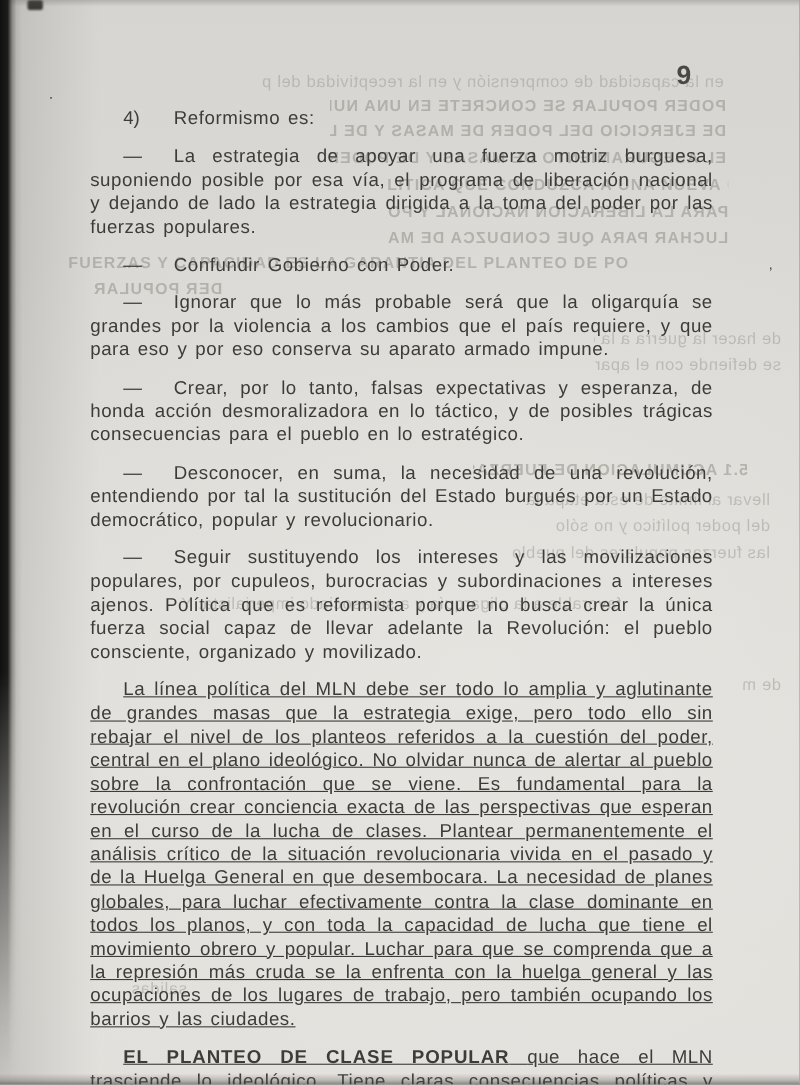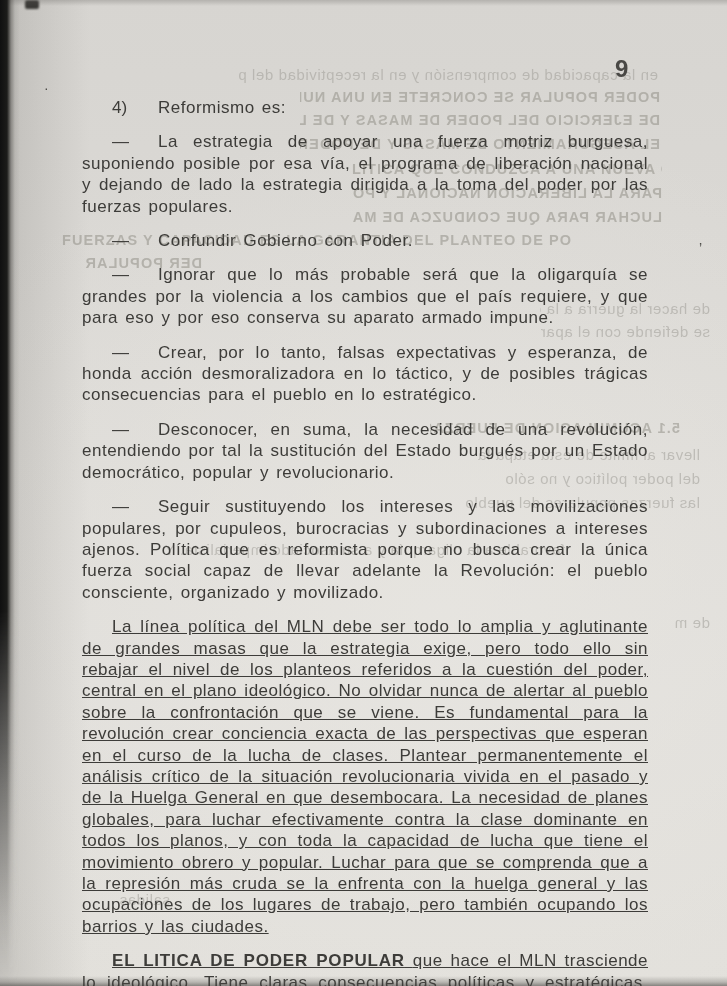--- a/index.html
+++ b/index.html
@@ -126,21 +126,21 @@
     <p>
       <span class="marker">—</span><span>Desconocer, en suma, la necesidad de una revolución, entendiendo por tal la sustitución del Estado burgués por un Estado democrático, popular y revolucionario.</span>
     </p>
     <p>
       <span class="marker">—</span><span>Seguir sustituyendo los intereses y las movilizaciones populares, por cupuleos, burocracias y subordinaciones a intereses ajenos. Política que es reformista porque no busca crear la única fuerza social capaz de llevar adelante la Revolución: el pueblo consciente, organizado y movilizado.</span>
     </p>
     <p class="indent">
       <span>La línea política del MLN debe ser todo lo amplia y aglutinante de grandes masas que la estrategia exige, pero todo ello sin rebajar el nivel de los planteos referidos a la cuestión del poder, central en el plano ideológico. No olvidar nunca de alertar al pueblo sobre la confrontación que se viene. Es fundamental para la revolución crear conciencia exacta de las perspectivas que esperan en el curso de la lucha de clases. Plantear permanentemente el análisis crítico de la situación revolucionaria vivida en el pasado y de la Huelga General en que desembocara. La necesidad de planes globales, para luchar efectivamente contra la clase dominante en todos los planos, y con toda la capacidad de lucha que tiene el movimiento obrero y popular. Luchar para que se comprenda que a la represión más cruda se la enfrenta con la huelga general y las ocupaciones de los lugares de trabajo, pero también ocupando los barrios y las ciudades.</span>
     </p>
     <p class="indent">
-      <span class="bold-lead">EL LITICA DE PODER POPULAR</span> <span>que hace el MLN trasciende lo ideológico. Tiene claras consecuencias políticas y estratégicas, pues se</span>
+      <span class="bold-lead">EL PLANTEO DE CLASE POPULAR</span> <span>que hace el MLN trasciende lo ideológico. Tiene claras consecuencias políticas y estratégicas, pues se</span>
     </p>
   </div>
 
   <span class="tick" style="left:699px;top:240px;">’</span>
   <span class="tick" style="left:44px;top:80px;">·</span>
   <div class="speck-tl"></div>
 
   <div class="edge-top"></div>
   <div class="edge-bottom"></div>
   <div class="edge-left"></div>

